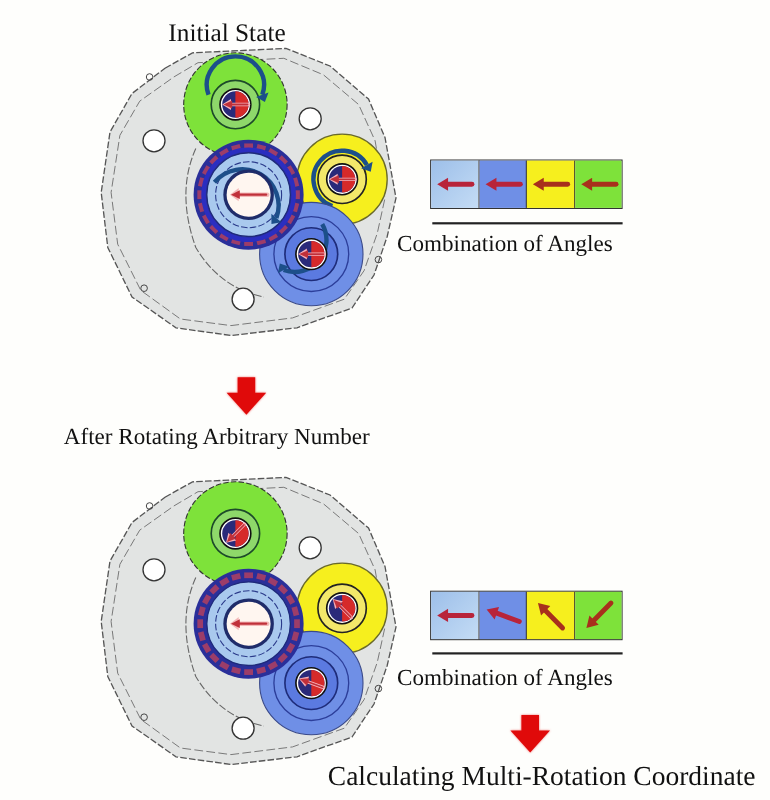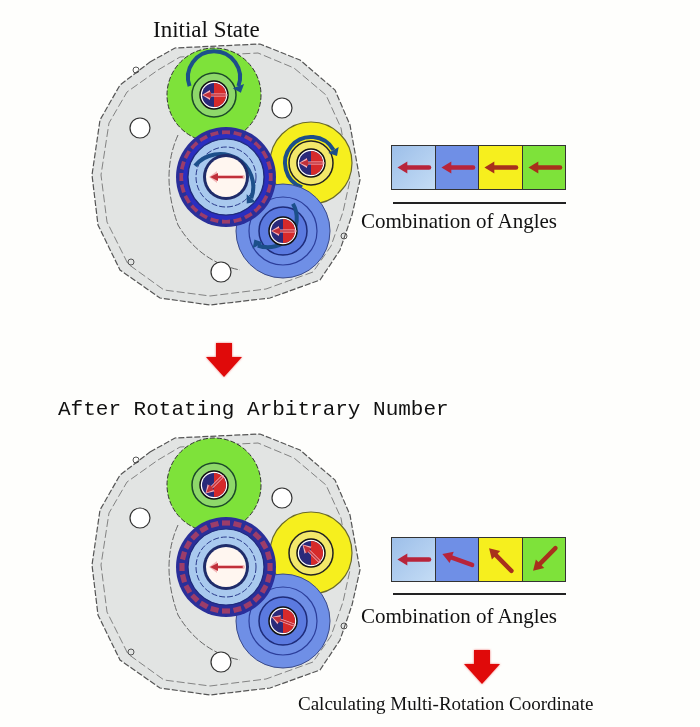--- a/index.html
+++ b/index.html
@@ -2,24 +2,24 @@
 <html><head>
 <meta charset="utf-8">
 <style>
   html, body { margin: 0; padding: 0; }
   body {
     width: 700px; height: 727px; background: #fefefc; position: relative; overflow: hidden;
     font-family: "Liberation Serif", "DejaVu Serif", serif; color: #111;
   }
   .label { position: absolute; white-space: nowrap; font-size: 22px; line-height: 1; }
   #title-initial { left: 153px; top: 6px; font-size: 23px; margin-top: 12px; }
-  #title-after { left: 58px; top: 399px; font-size: 21px; font-family: Liberation Mono, monospace; }
+  #title-after { left: 58px; top: 387px; font-size: 21px; }
   #combo-label-1 { left: 361px; top: 211px; font-size: 21px; }
   #combo-label-2 { left: 361px; top: 606px; font-size: 21px; }
-  #calc-label { left: 298px; top: 694px; font-size: 19px; }
+  #calc-label { left: 298px; top: 694px; font-size: 25px; }
   svg.diagram { position: absolute; left: 0; }
   #diagram-initial { top: 0; }
   #diagram-after { top: 390px; }
   .strip { position: absolute; left: 391px; width: 175px; height: 45px; display: flex; border: 1px solid #333; box-sizing: border-box; }
   #strip-1 { top: 145px; }
   #strip-2 { top: 537px; }
   .strip .cell { flex: 1; border-right: 1px solid #333; position: relative; }
   .strip .cell:last-child { border-right: none; }
   .strip .cell svg { position: absolute; left: 0; top: 0; width: 100%; height: 100%; }
   .underline { position: absolute; left: 393px; width: 173px; height: 2px; background: #222; }

